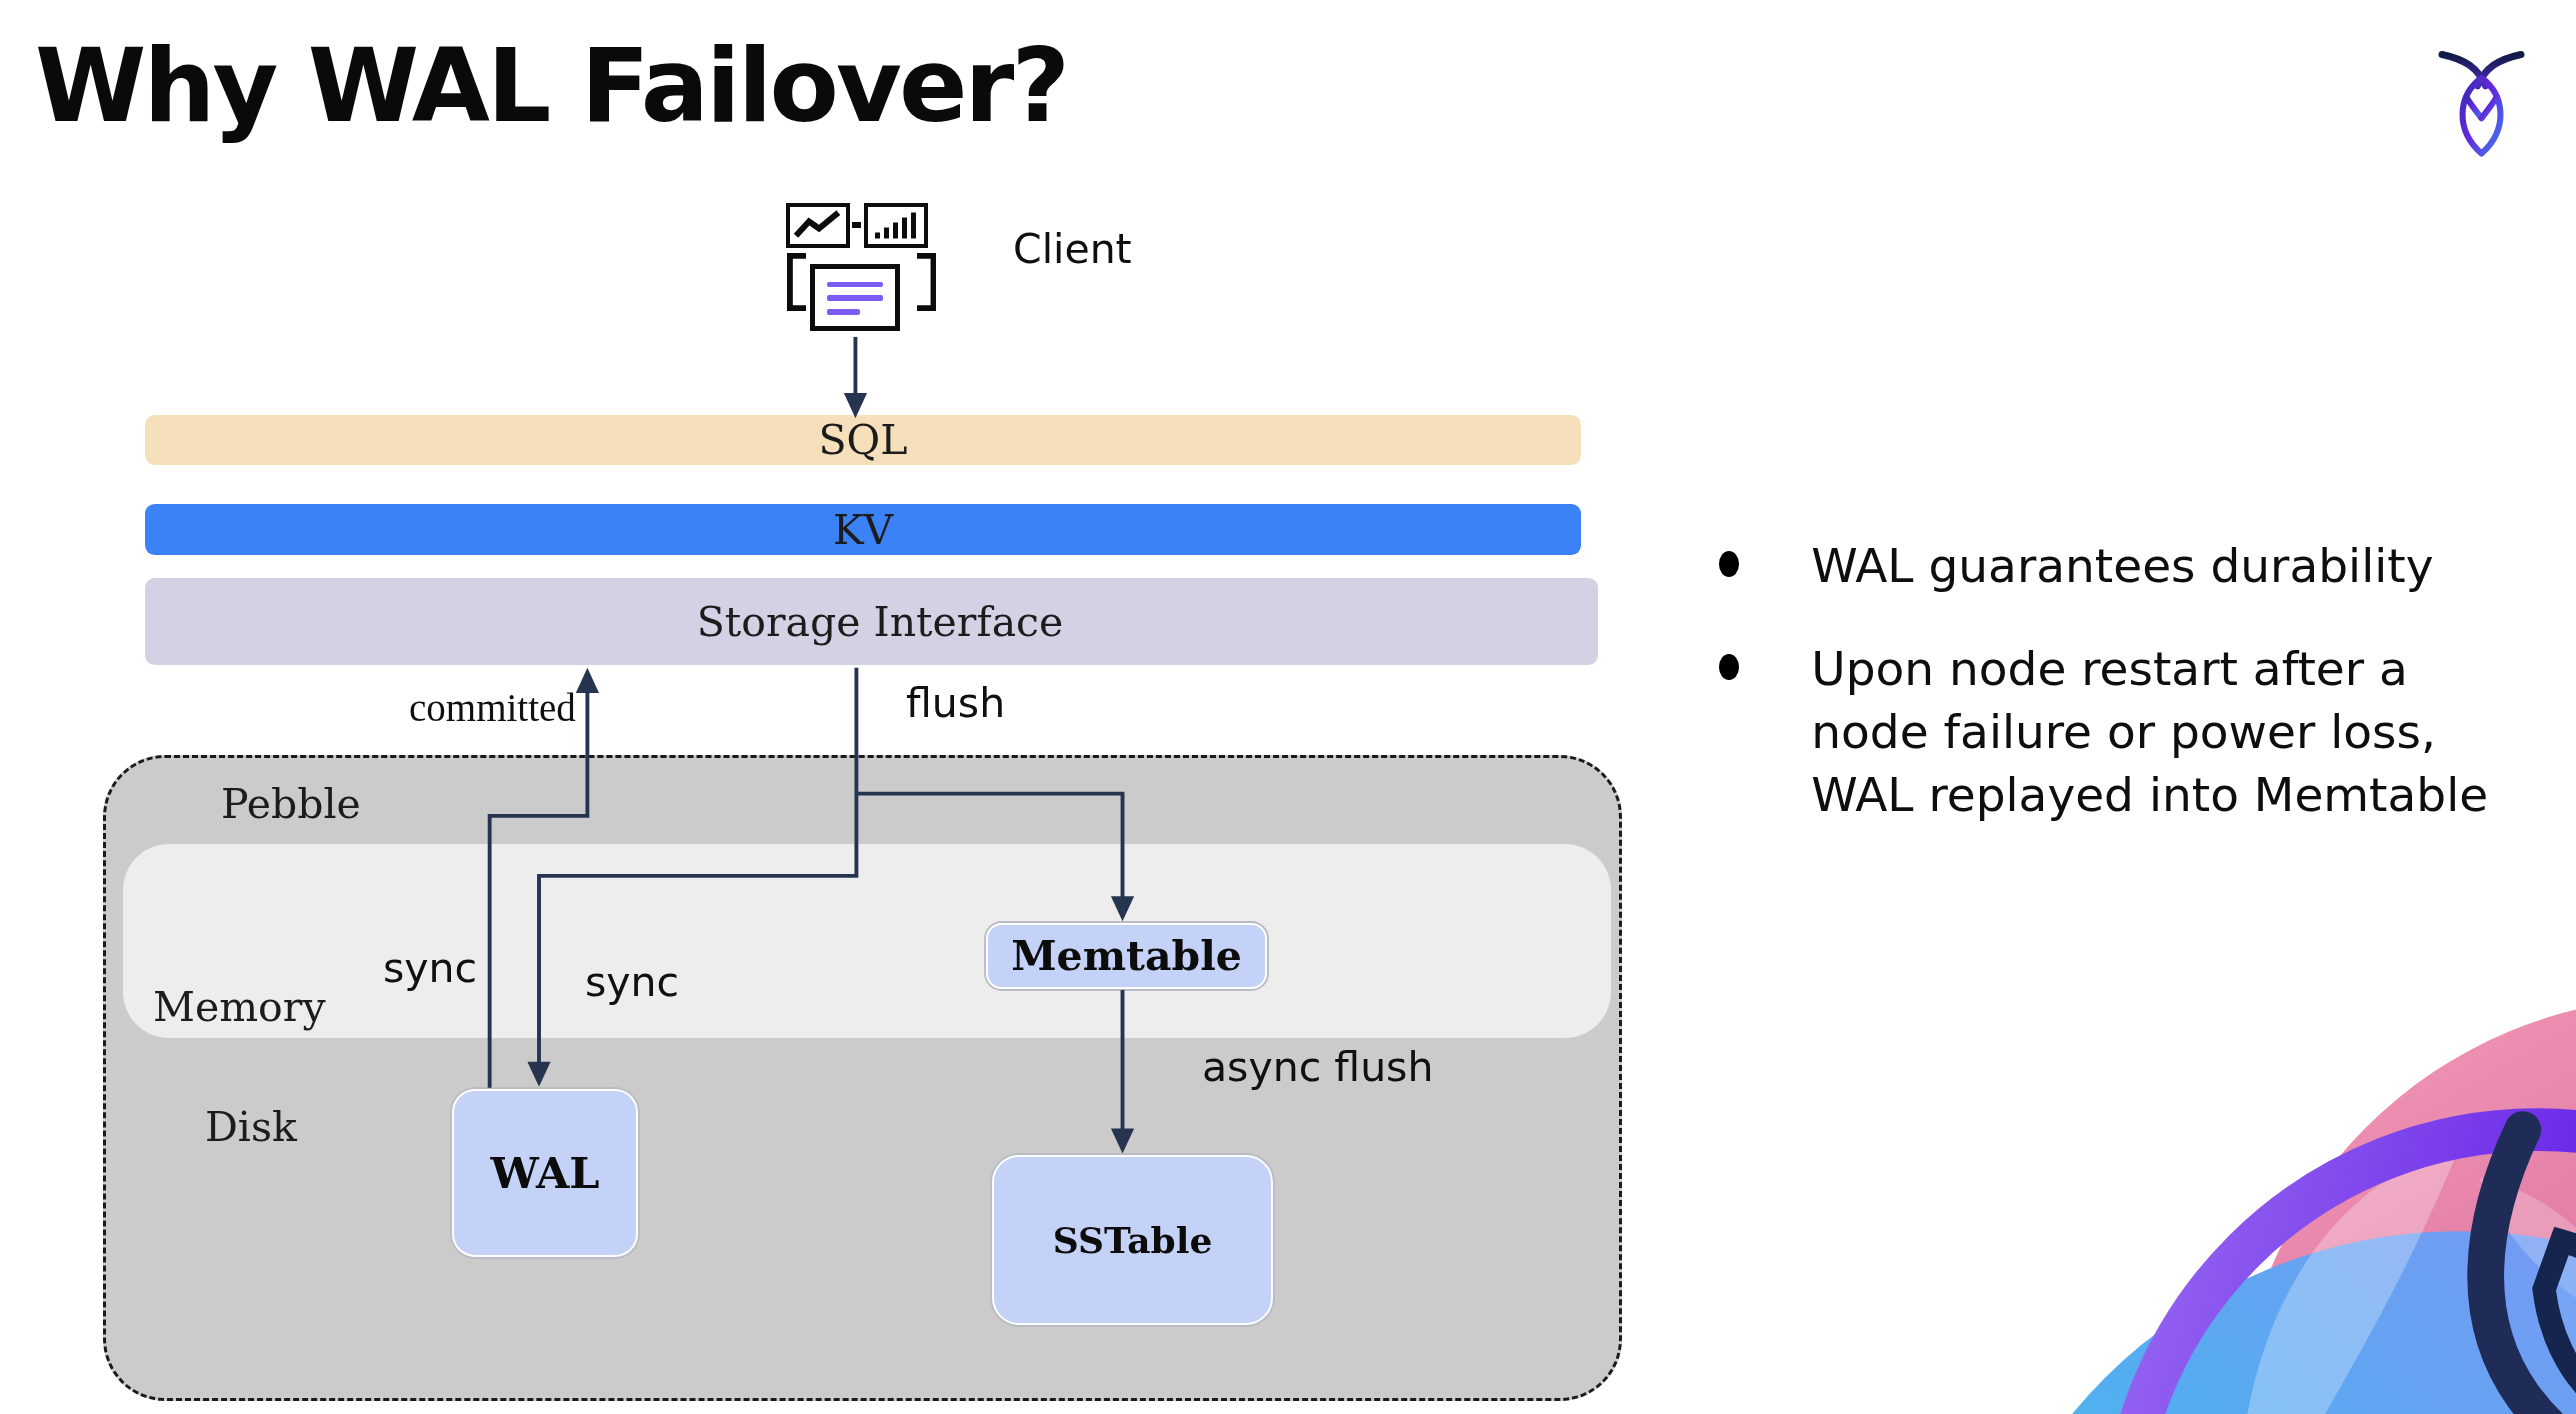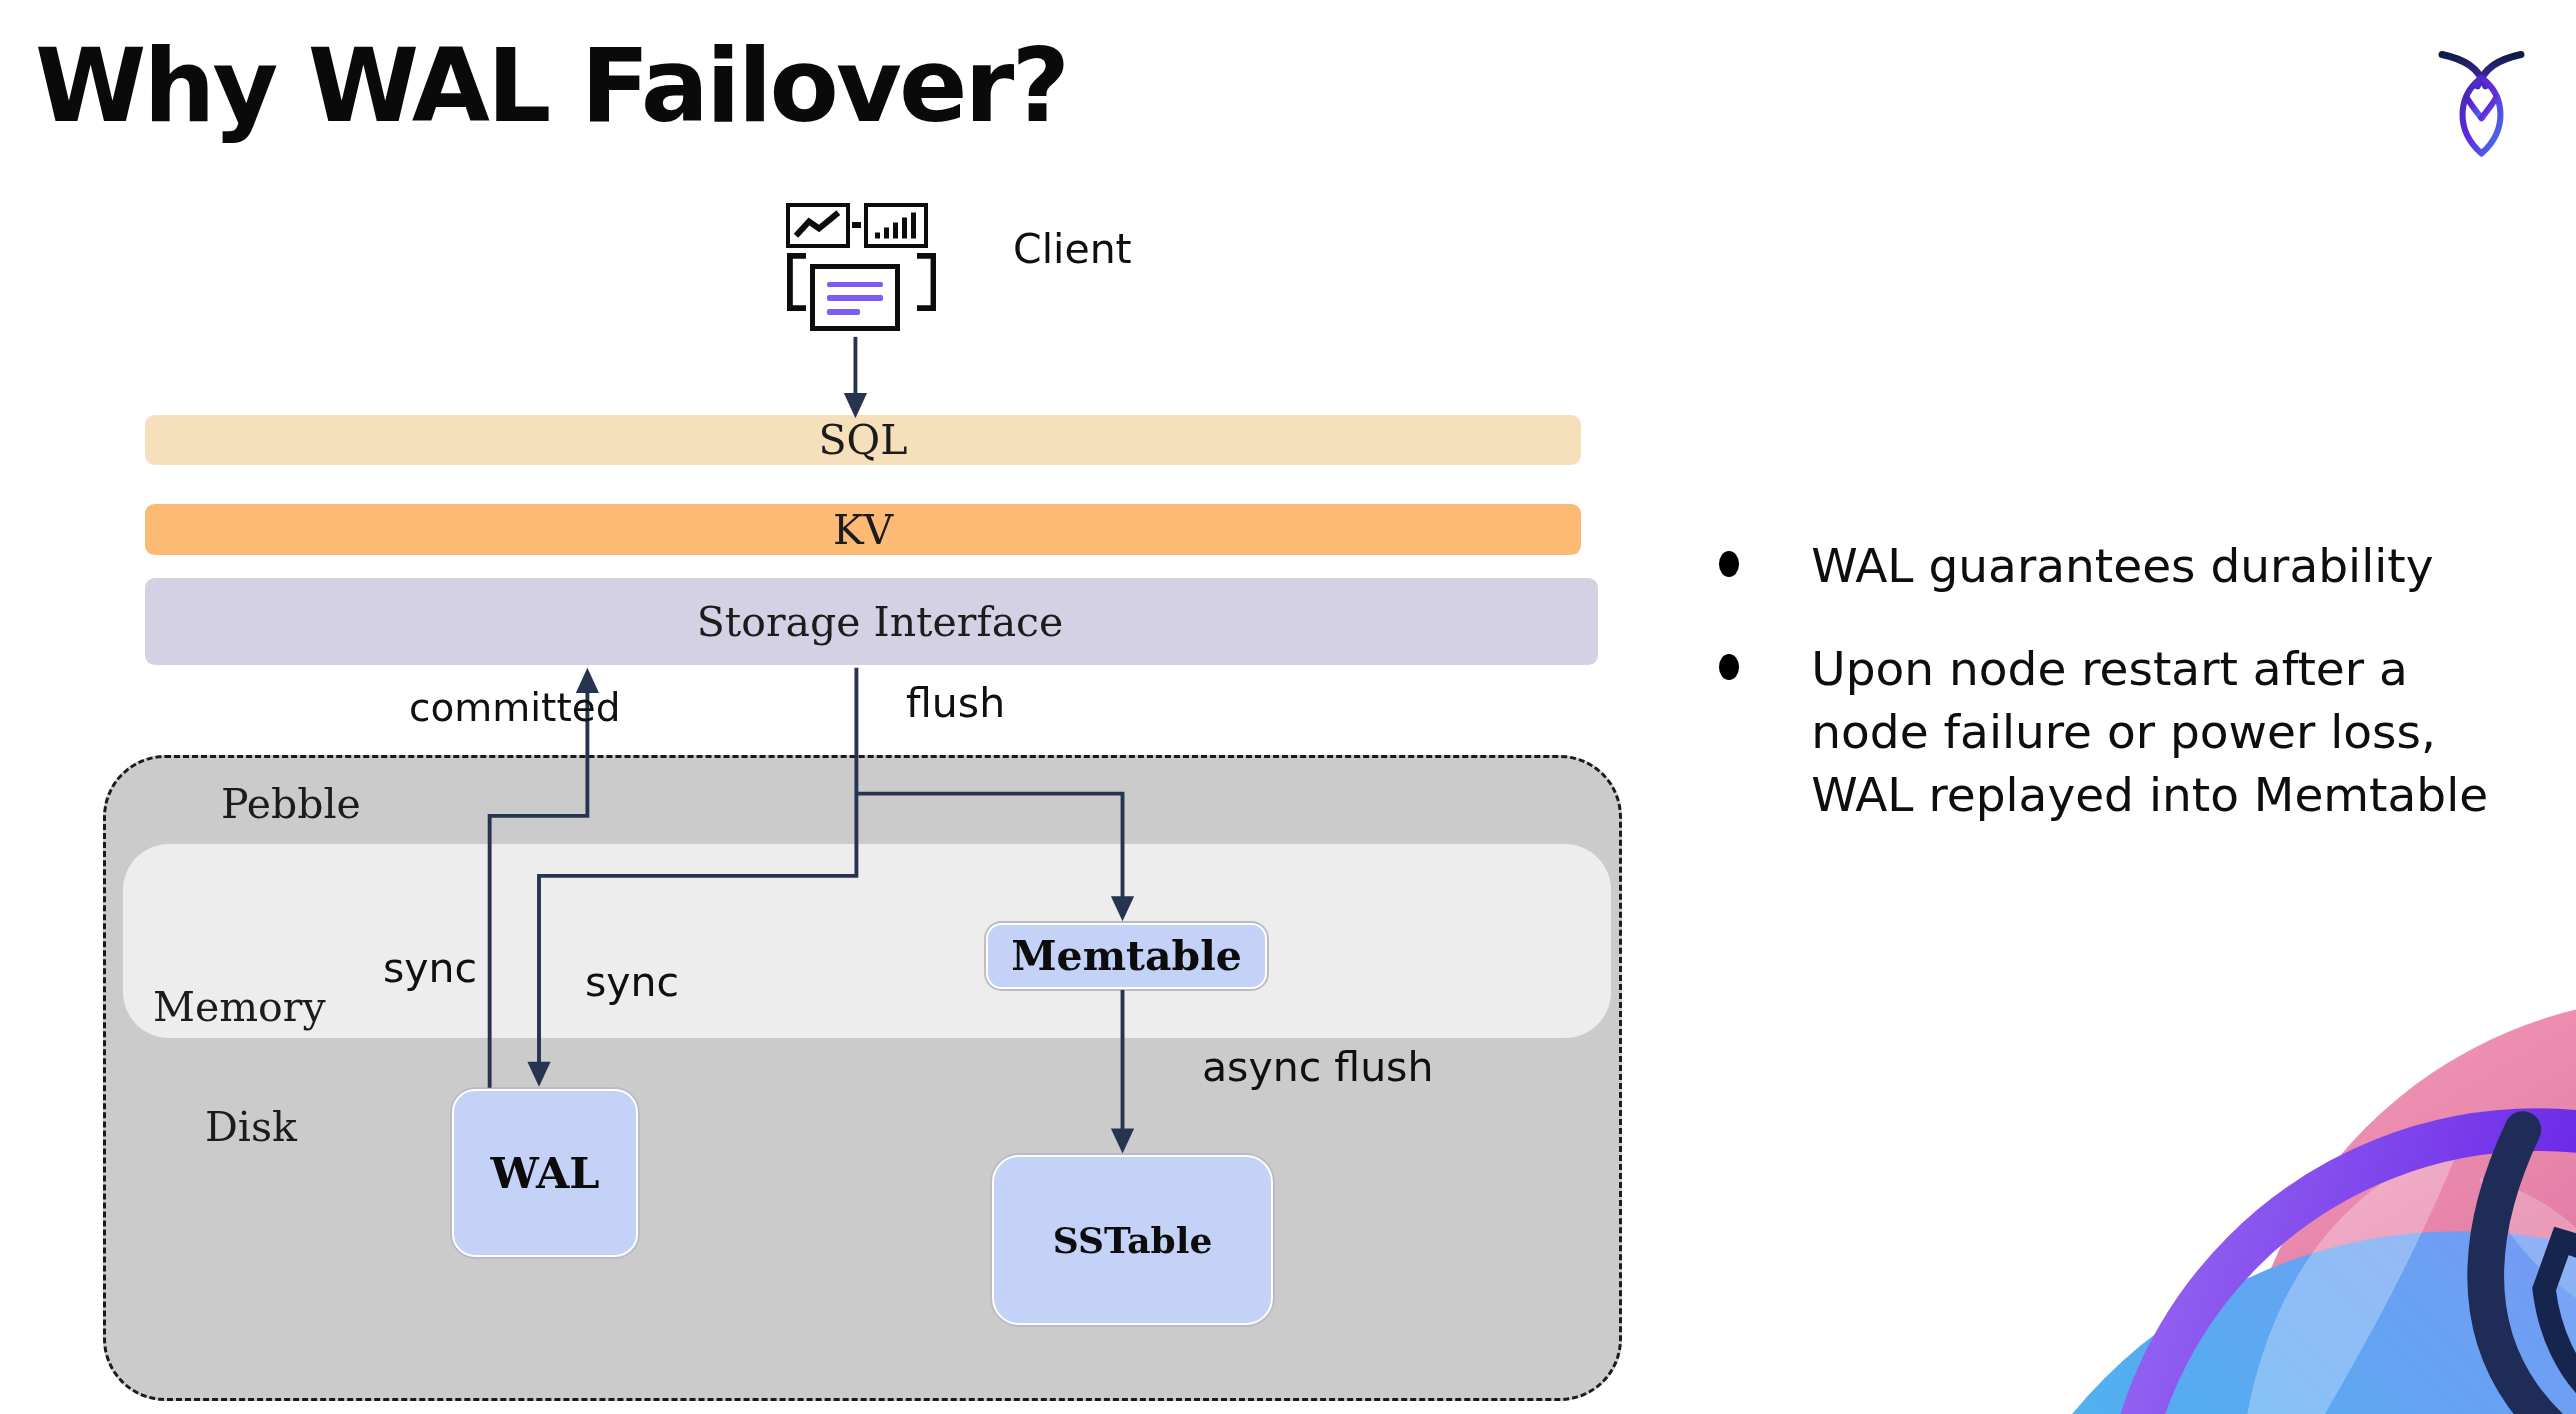--- a/index.html
+++ b/index.html
@@ -68,21 +68,21 @@
     border:2.9px solid #fdfdfd;box-shadow:0 0 0 1.9px #b9bcc4;
     display:flex;align-items:center;justify-content:center;
     font-family:"DejaVu Serif","Liberation Serif",serif;font-weight:bold;color:#0c0c0c;
   }
   .wal{left:452px;top:1089px;width:186px;height:168px;border-radius:23px;font-size:43px;}
   .memtable{left:986px;top:923px;width:281px;height:66px;border-radius:15.5px;font-size:41px;}
   .sstable{left:992px;top:1155px;width:281px;height:170px;border-radius:27px;font-size:36px;}
 
   
   .arrow-label{position:absolute;font-size:41px;color:#101010;}
-  .lbl-committed{left:409px;top:685px;font-size:39px;}
+  .lbl-committed{left:409px;top:685px;font-size:39px;font-family:Liberation Serif, serif;}
   .lbl-commit{left:906px;top:679px;}
   .lbl-sync1{left:383px;top:944px;}
   .lbl-sync2{left:585px;top:958px;}
   .lbl-async{left:1202px;top:1043px;}
 
   
   .arrows{position:absolute;left:0;top:0;width:2576px;height:1415px;pointer-events:none;}
 
   
   .bullet{position:absolute;display:flex;align-items:flex-start;}
@@ -152,21 +152,21 @@
       <div class="dline d1"></div>
       <div class="dline d2"></div>
       <div class="dline d3"></div>
     </div>
   </div>
   <div class="client-label">Client</div>
 
   <div class="layer layer-sql" style="background: rgb(246, 224, 188);">
     <span>SQL</span>
   </div>
-  <div class="layer layer-kv" style="background: #fdba74;">
+  <div class="layer layer-kv" style="background: #3b82f6;">
     <span>KV</span>
   </div>
   <div class="layer layer-storage" style="background: rgb(213, 209, 228);">
     <span>Storage Interface</span>
   </div>
 
   <div class="pebble" style="background: rgb(203, 203, 203);"></div>
   <div class="memory" style="background: rgb(237, 237, 237);"></div>
   <div class="zone-label pebble-label">Pebble</div>
   <div class="zone-label memory-label">Memory</div>

